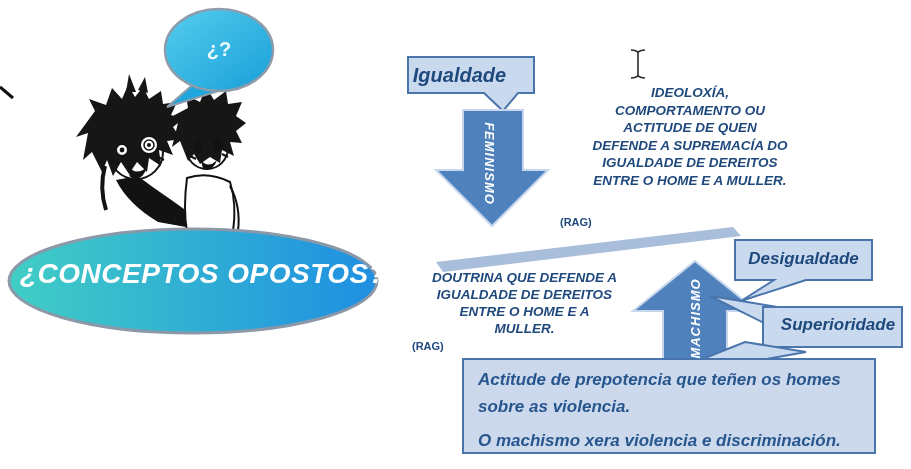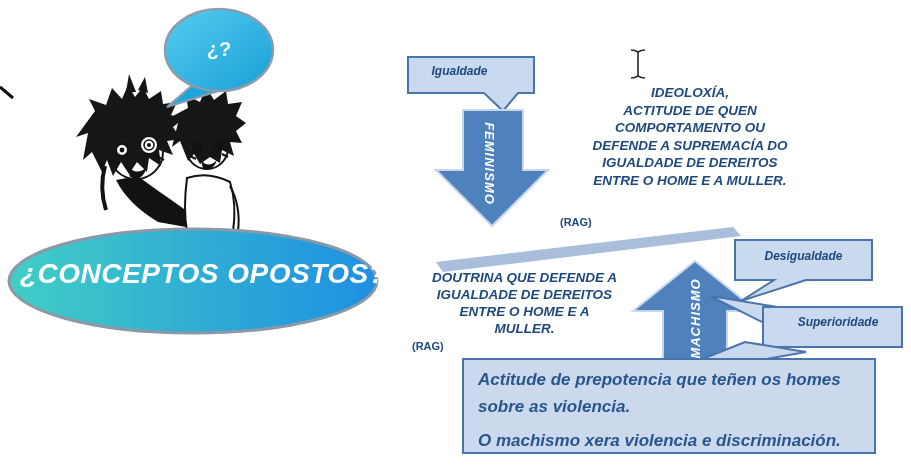--- a/index.html
+++ b/index.html
@@ -13,21 +13,21 @@
   }
   .italic{font-style:italic;}
   .center{text-align:center;}
   .white{color:#ffffff;}
   .lines div{white-space:nowrap;}
   .rot90{transform:rotate(90deg);}
   .rotm90{transform:rotate(-90deg);}
   .arrow-label{font-size:13px;letter-spacing:1px;color:#ffffff;font-style:italic;font-weight:bold;text-align:center;}
   .defblock{font-size:13.5px;font-style:italic;font-weight:bold;color:#1f497d;text-align:center;line-height:17.5px;}
   .rag{font-size:11px;font-weight:bold;color:#1f497d;text-align:left;}
-  .callout-label{font-size:12px;font-weight:bold;font-style:italic;color:#1f497d;text-align:center;}
+  .callout-label{font-size:17px;font-weight:bold;font-style:italic;color:#1f497d;text-align:center;}
   .bottom-par{font-size:17px;font-weight:bold;font-style:italic;color:#27568e;line-height:27px;white-space:normal;}
 </style>
 </head>
 <body>
 
 <div id="slide">
 
   <svg width="911" height="469" viewBox="0 0 911 469" style="position:absolute;left:0;top:0;">
     <defs>
       <linearGradient id="bubbleGrad" x1="0" y1="0" x2="1" y2="1">
@@ -107,30 +107,30 @@
       <path d="M631 50 Q635 50 638 52 Q641 50 645 50"></path>
       <path d="M638 52 V76"></path>
       <path d="M631 78 Q635 78 638 76 Q641 78 645 78"></path>
     </g>
   </svg>
 
   <div class="txt center" style="left:189px;top:38px;width:60px;font-size:20px;color:#eafbff;">¿?</div>
 
   <div class="txt italic center white" style="left:20px;top:258px;width:346px;font-size:28px;letter-spacing:0.5px;">¿CONCEPTOS OPOSTOS?</div>
 
-  <div class="txt italic center" style="left:408px;top:64px;width:103px;font-size:12px;">Igualdade</div>
+  <div class="txt italic center" style="left:408px;top:64px;width:103px;font-size:20px;">Igualdade</div>
 
   <div class="txt arrow-label rot90" style="left:432px;top:156px;width:115px;">FEMINISMO</div>
 
   <div class="txt arrow-label rotm90" style="left:635px;top:311px;width:120px;">MACHISMO</div>
 
   <div class="txt defblock lines" style="left:560px;top:84px;width:260px;">
     <div>IDEOLOXÍA,</div>
+    <div>COMPORTAMENTO OU</div>
     <div>ACTITUDE DE QUEN</div>
-    <div>COMPORTAMENTO OU</div>
     <div>DEFENDE A SUPREMACÍA DO</div>
     <div>IGUALDADE DE DEREITOS</div>
     <div>ENTRE O HOME E A MULLER.</div>
   </div>
   <div class="txt rag" style="left:560px;top:216px;width:260px;">(RAG)</div>
 
   <div class="txt defblock lines" style="left:412px;top:269px;width:225px;line-height:17px;">
     <div>DOUTRINA QUE DEFENDE A</div>
     <div>IGUALDADE DE DEREITOS</div>
     <div>ENTRE O HOME E A</div>

